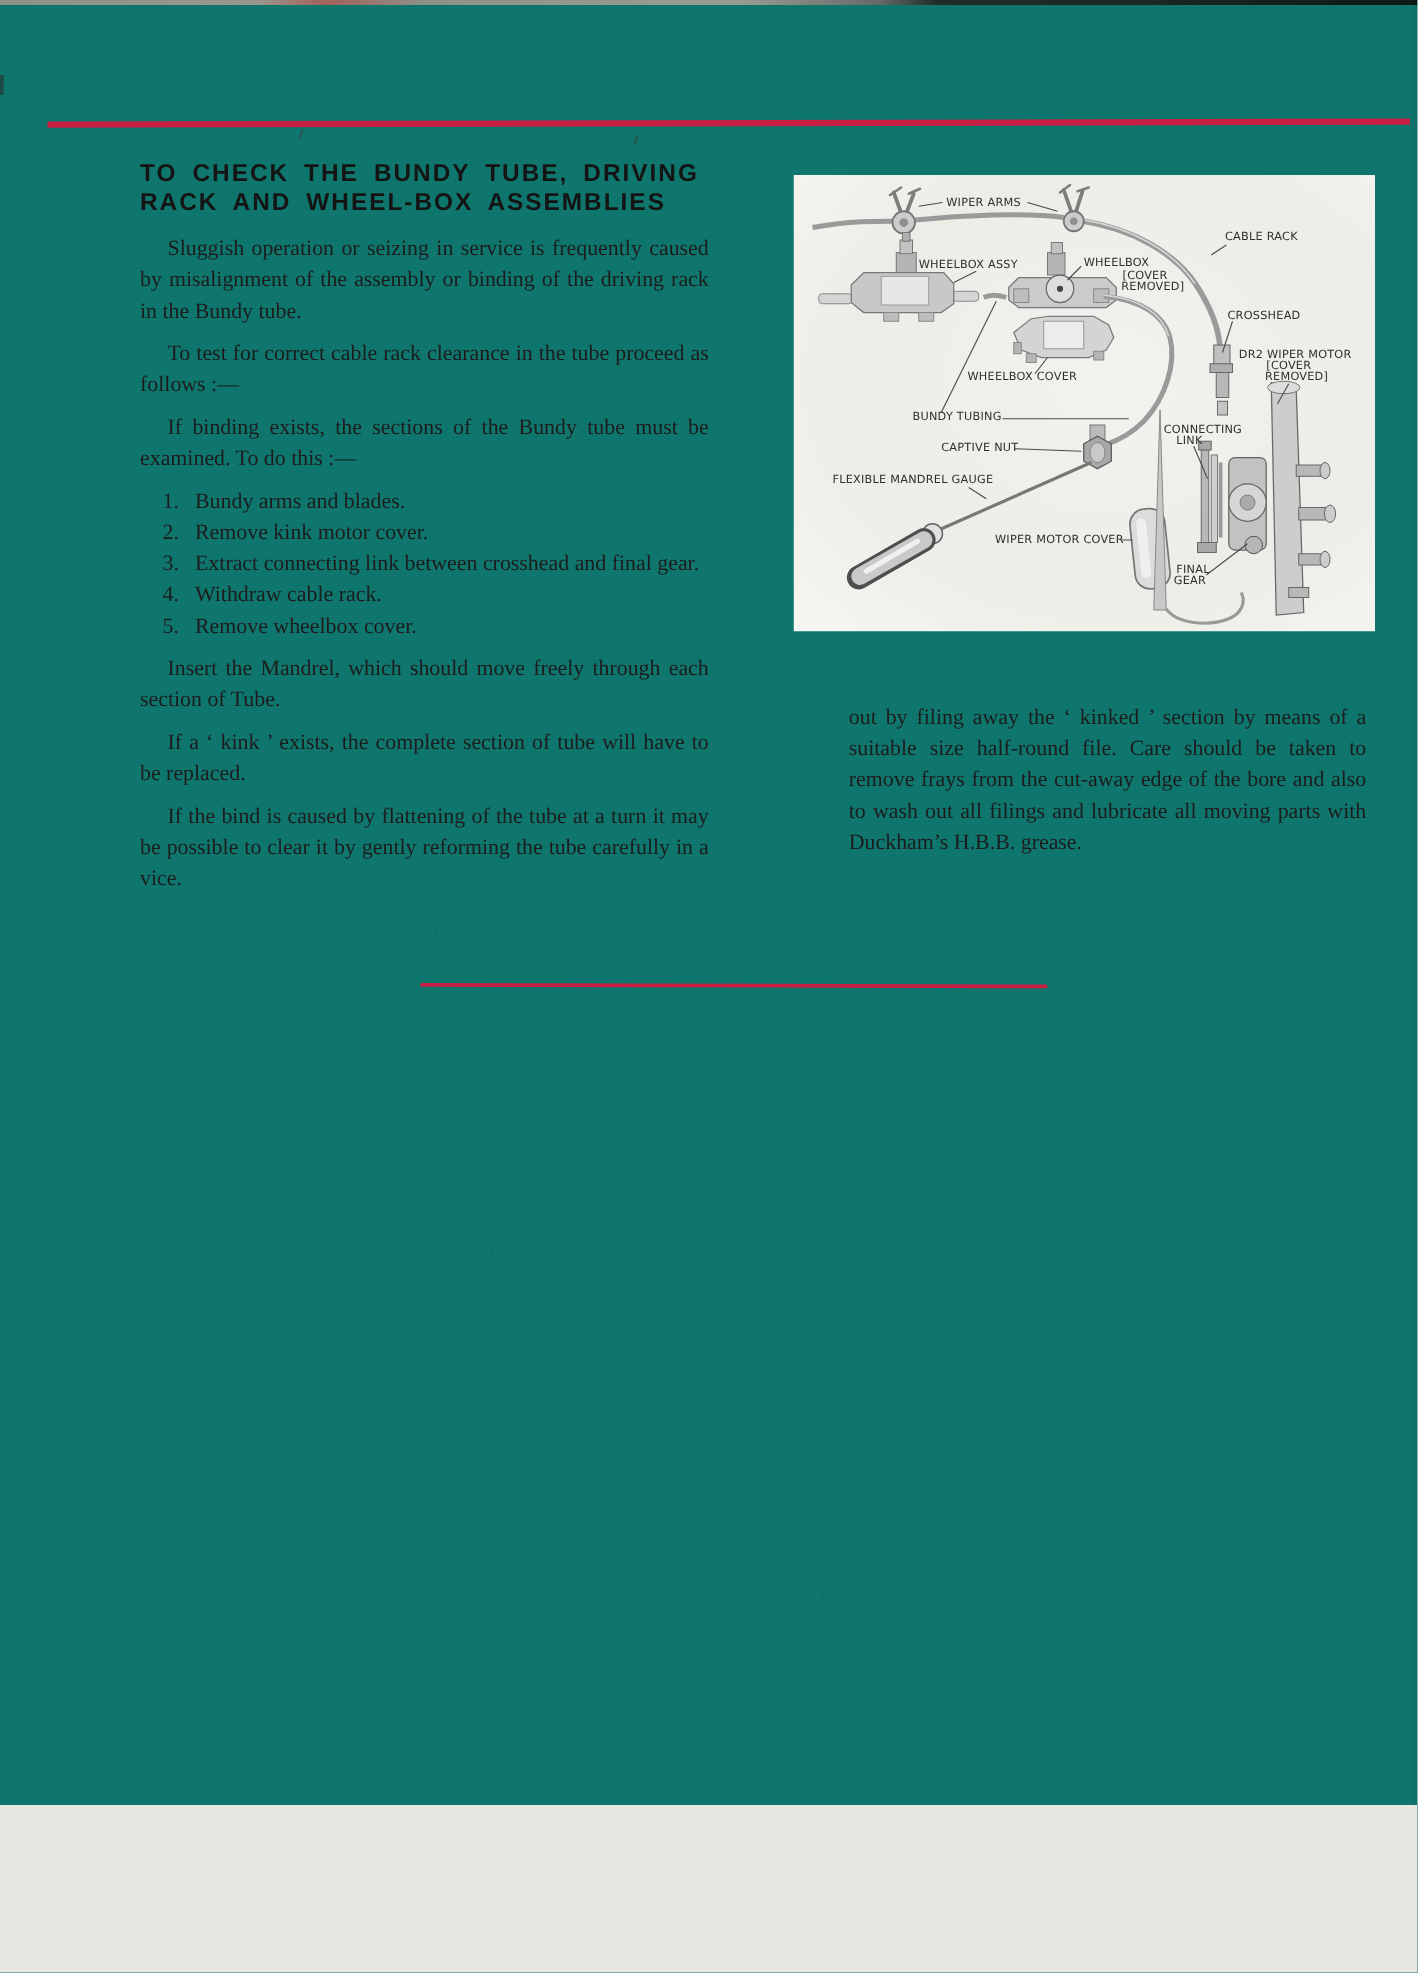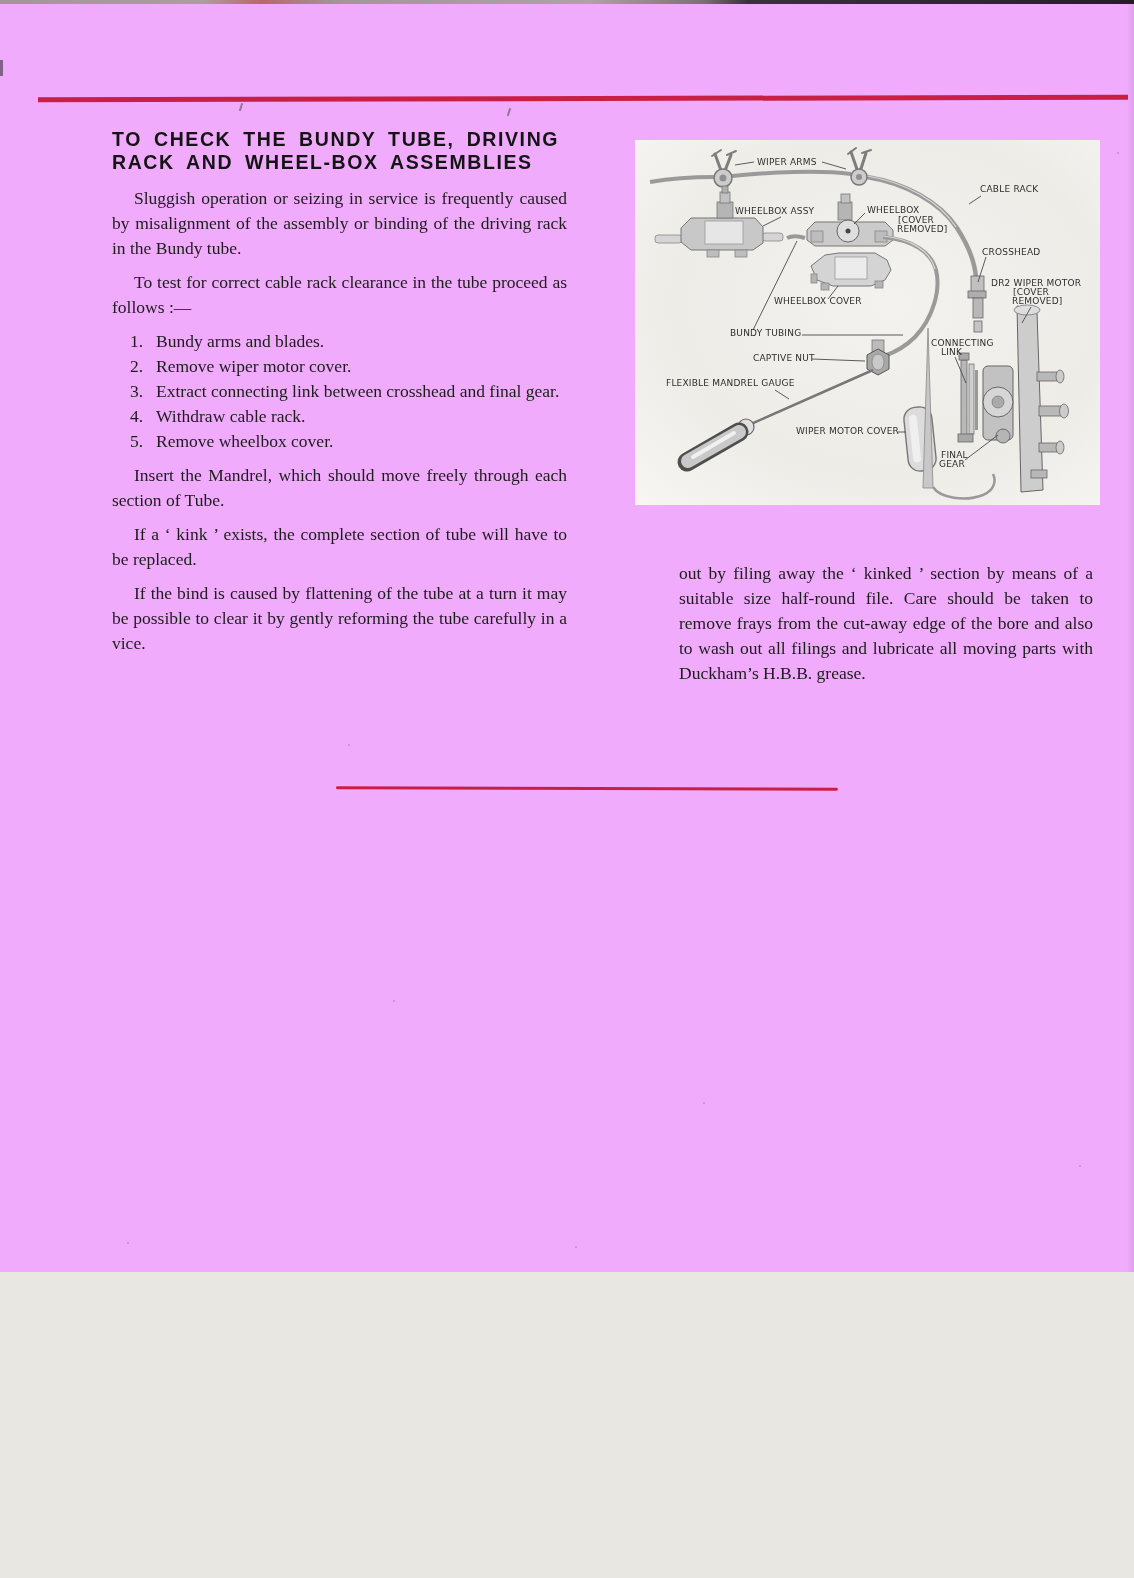--- a/index.html
+++ b/index.html
@@ -1,19 +1,19 @@
 <!DOCTYPE html>
 <html><head>
 <meta charset="utf-8">
 <style>
   html,body{margin:0;padding:0;background:#e9e7e2;}
   .page{
     position:relative;
-    width:1134px;height:1272px;
-    background:#f0abfc;
+    width:1134px;height:1444px;
+    background:#0f766e;
     font-family:"Liberation Serif", serif;
     color:#1c1c1c;
     overflow:hidden;
   }
   
   .edge-top{position:absolute;top:0;left:0;right:0;height:4px;
     background:linear-gradient(90deg,#9a948c 0%,#a89a92 18%,#b26057 23%,#9b948d 30%,#a8a19a 52%,#6e6a66 62%,#242424 66%,#1b1b1b 84%,#0e0e0e 100%);
     opacity:.9;}
   .edge-right{position:absolute;top:0;right:0;bottom:0;width:7px;
     background:linear-gradient(90deg,rgba(0,0,0,0),rgba(0,0,0,0.07));}
@@ -57,29 +57,30 @@
 
   <div class="rule rule-top"></div>
 
   <div class="col-left">
     <h1 class="title">
       <div>TO CHECK THE BUNDY TUBE, DRIVING</div>
       <div>RACK AND WHEEL-BOX ASSEMBLIES</div>
     </h1>
     <p class="body">Sluggish operation or seizing in service is frequently caused by misalignment of the assembly or binding of the driving rack in the Bundy tube.</p>
     <p class="body">To test for correct cable rack clearance in the tube proceed as follows :—</p>
+    <p class="body">If binding exists, the sections of the Bundy tube must be examined.  To do this :—</p>
 
     <div class="list">
       <div class="list-item">
         <span class="num">1.</span>
         <span class="txt">Bundy arms and blades.</span>
       </div>
       <div class="list-item">
         <span class="num">2.</span>
-        <span class="txt">Remove wiper motor cover.</span>
+        <span class="txt">Remove kink motor cover.</span>
       </div>
       <div class="list-item">
         <span class="num">3.</span>
         <span class="txt">Extract connecting link between crosshead and final gear.</span>
       </div>
       <div class="list-item">
         <span class="num">4.</span>
         <span class="txt">Withdraw cable rack.</span>
       </div>
       <div class="list-item">

